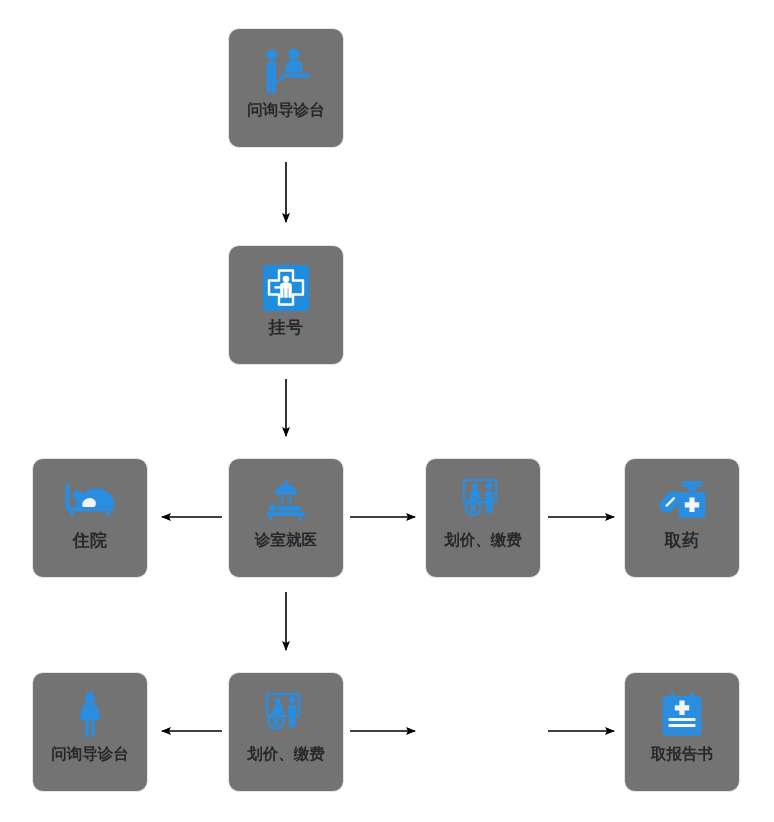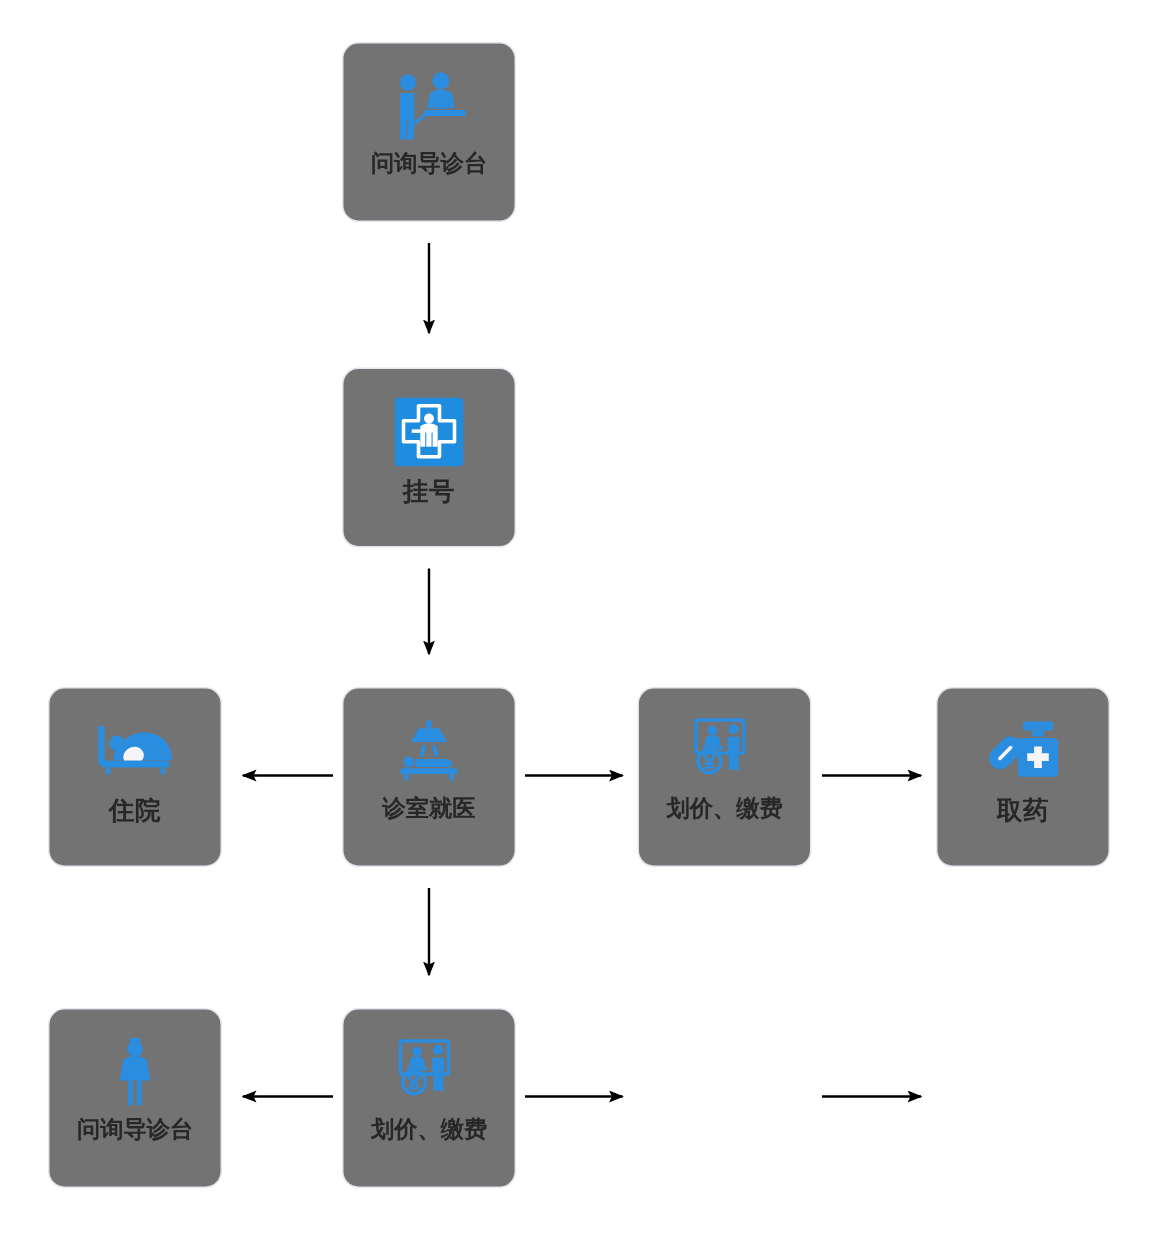--- a/index.html
+++ b/index.html
@@ -230,14 +230,27 @@
         <circle cx="15" cy="30.5" r="7.6" fill="none" stroke="#2b8ddf" stroke-width="2.3"></circle>
         <path d="M11.6,26.8 l3.4,4.0 3.4,-4.0" fill="none" stroke="#2b8ddf" stroke-width="2.0" stroke-linecap="round" stroke-linejoin="round"></path>
         <rect x="11.7" y="31.2" width="6.6" height="1.8"></rect>
         <rect x="11.7" y="33.6" width="6.6" height="1.8"></rect>
       </svg>
     </div>
     <div class="node-label small">划价、缴费</div>
   </div>
 
 
+  <div class="node" style="left:624px; top:672px;">
+    <div class="node-icon">
+      <svg width="44" height="46" viewBox="0 0 44 46" fill="#2b8ddf">
+        <rect x="10.5" y="0.5" width="4.0" height="6.0" rx="1.2"></rect>
+        <rect x="29.5" y="0.5" width="4.0" height="6.0" rx="1.2"></rect>
+        <path d="M6.0,4.0 h32 c2.0,0 3.5,1.6 3.5,3.5 v32.5 c0,2.0 -1.5,3.5 -3.5,3.5 h-32 c-2.0,0 -3.5,-1.5 -3.5,-3.5 v-32.5 c0,-1.9 1.5,-3.5 3.5,-3.5 Z"></path>
+        <path d="M19.4,8.6 h5.2 v4.6 h4.6 v5.2 h-4.6 v4.6 h-5.2 v-4.6 h-4.6 v-5.2 h4.6 Z" fill="#f5f4f7"></path>
+        <rect x="8.5" y="26.0" width="27" height="3.0" rx="0.8" fill="#f5f4f7"></rect>
+        <rect x="8.5" y="32.0" width="27" height="3.0" rx="0.8" fill="#f5f4f7"></rect>
+      </svg>
+    </div>
+    <div class="node-label small">取报告书</div>
+  </div>
 
 </div>
 
 </body></html>

